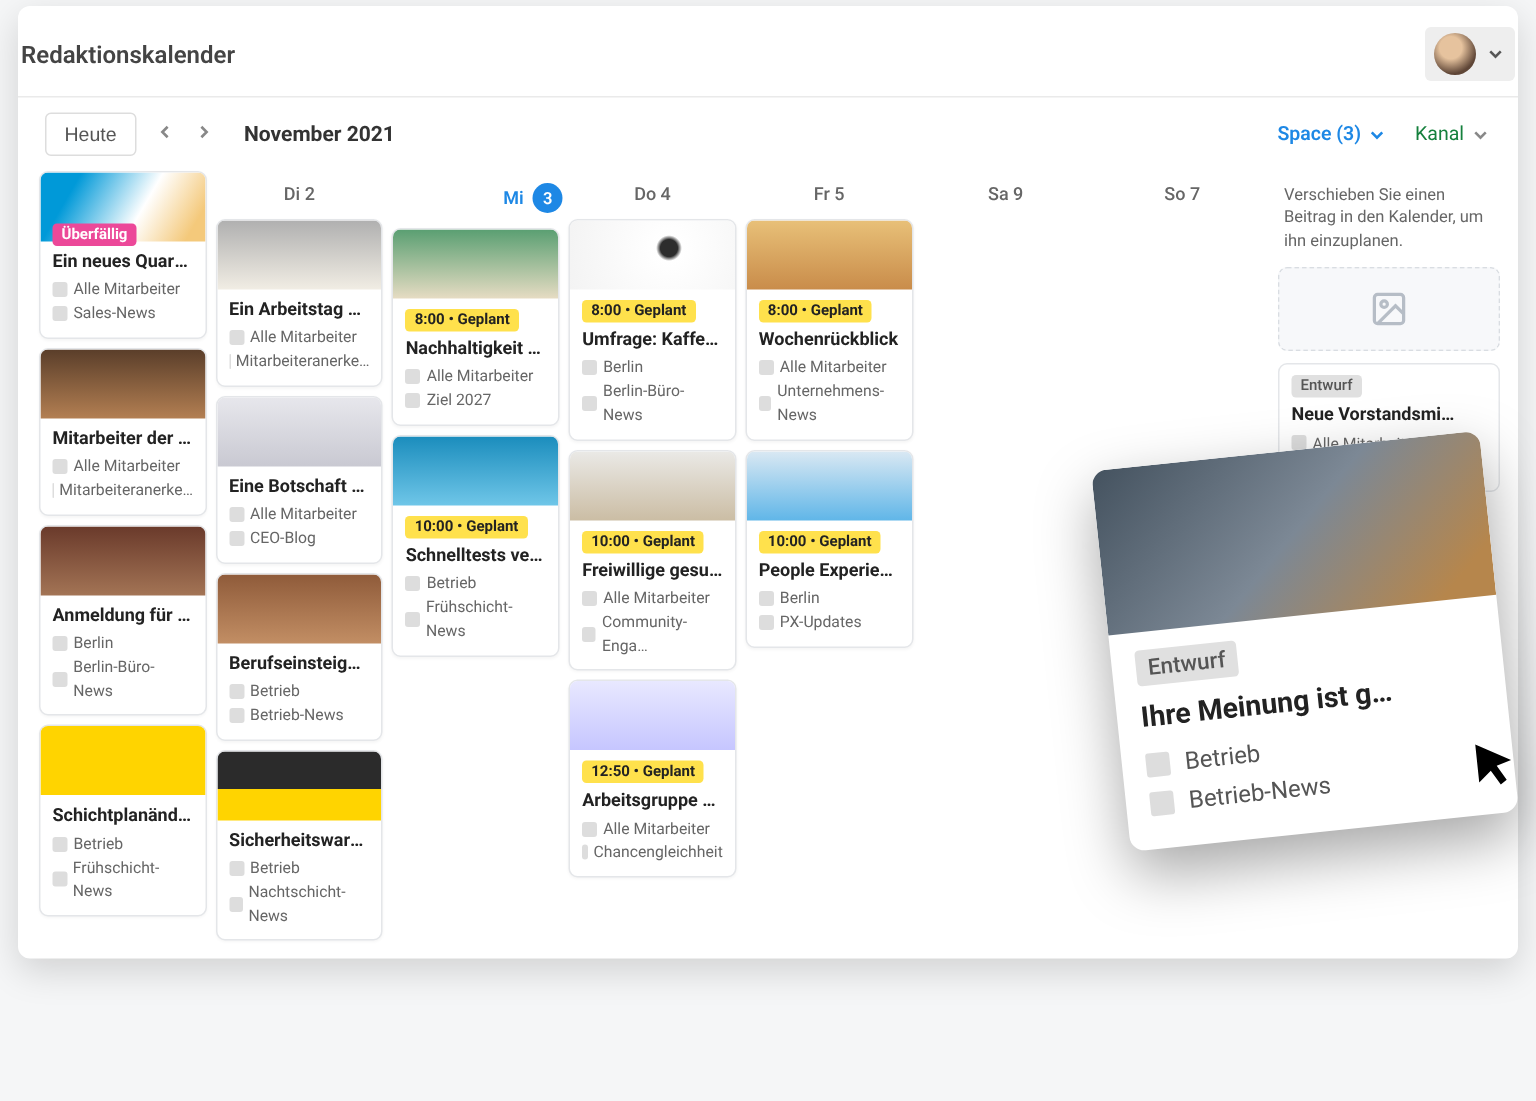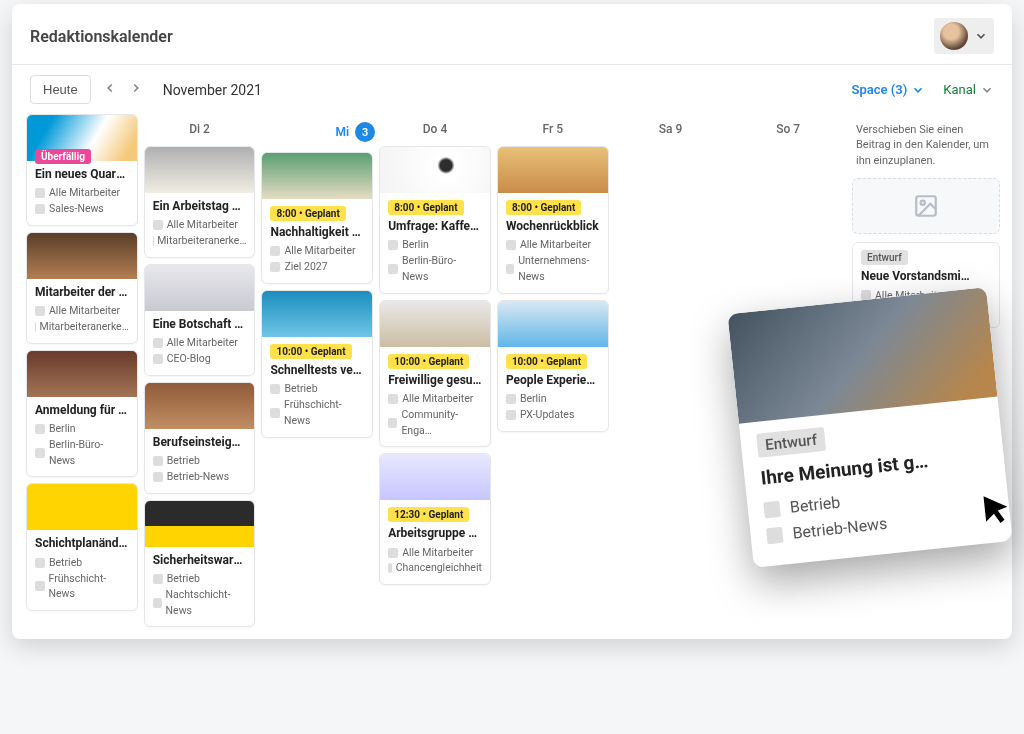--- a/index.html
+++ b/index.html
@@ -16,37 +16,37 @@
   .app {
     background: #fff;
     border-radius: 8px;
     box-shadow: 0 8px 24px rgba(0,0,0,.15);
     width: 1000px;
     margin: 4px auto;
     overflow: hidden;
   }
   .topbar {
     display: flex; align-items: center; justify-content: space-between;
-    padding: 14px 18px 10px;
+    padding: 14px 2px 10px;
     border-bottom: 1px solid #eaeaea;
   }
   .topbar h1 { font-size: 16px; font-weight: 600; color: #444; }
   .avatar-wrap { display:flex; align-items:center; gap:6px; background:#eee; padding:4px 6px; border-radius:4px;}
   .avatar { width:28px; height:28px; border-radius:50%; background: radial-gradient(circle at 40% 35%, #e6c39e 30%, #5f4637 70%); }
   .toolbar {
     display:flex; align-items:center; justify-content:space-between;
     padding: 10px 18px;
   }
   .toolbar-left { display:flex; align-items:center; gap:12px; }
   .btn {
     border:1px solid #ddd; background:#fff; border-radius:4px;
     padding:6px 12px; font-size:13px; cursor:pointer; color:#555;
   }
   .chev { width:14px; height:14px; display:inline-block; }
-  .month { font-weight:400; font-size:14px; color:#333; margin-left:8px; }
+  .month { font-weight:700; font-size:14px; color:#333; margin-left:8px; }
   .toolbar-right { display:flex; align-items:center; gap:18px; font-size:13px; }
   .space-link { color:#1e88e5; font-weight:600; display:flex; align-items:flex-end; gap:4px; cursor:pointer;}
   .kanal { color:#15803d; display:flex; align-items:center; gap:4px; cursor:pointer;}
 
   .content { display:flex; padding:0 12px 12px 12px; gap:6px; }
   .week { display:flex; flex:1; gap:2px; }
   .daycol { flex:1; min-width:0; }
   .dayhead {
     text-align:center; font-size:12px; color:#666; padding:8px 0 10px;
     font-weight:500;
@@ -356,21 +356,21 @@
                 </div>
               <div class="meta">
                   <span class="mi"></span>
                   <span>Community-Enga…</span>
                 </div>
             </div>
           </div>
           <div class="card">
             <div class="thumb tK"></div>
             <div class="cbody">
-              <span class="badge yellow">12:30 • Geplant</span>
+              <span class="badge yellow">12:50 • Geplant</span>
               <div class="ctitle">Arbeitsgruppe DE&amp;I</div>
               <div class="meta">
                   <span class="mi"></span>
                   <span>Alle Mitarbeiter</span>
                 </div>
               <div class="meta">
                   <span class="mi"></span>
                   <span>Chancengleichheit</span>
                 </div>
             </div>

